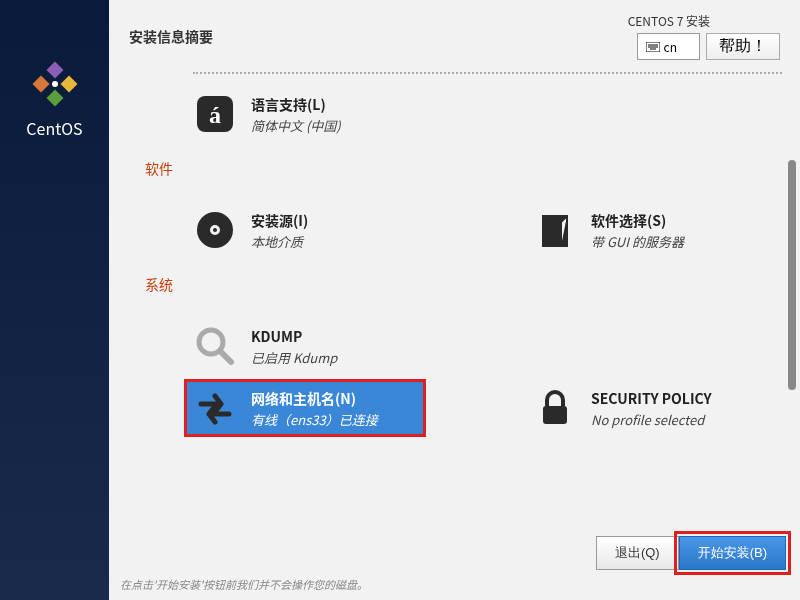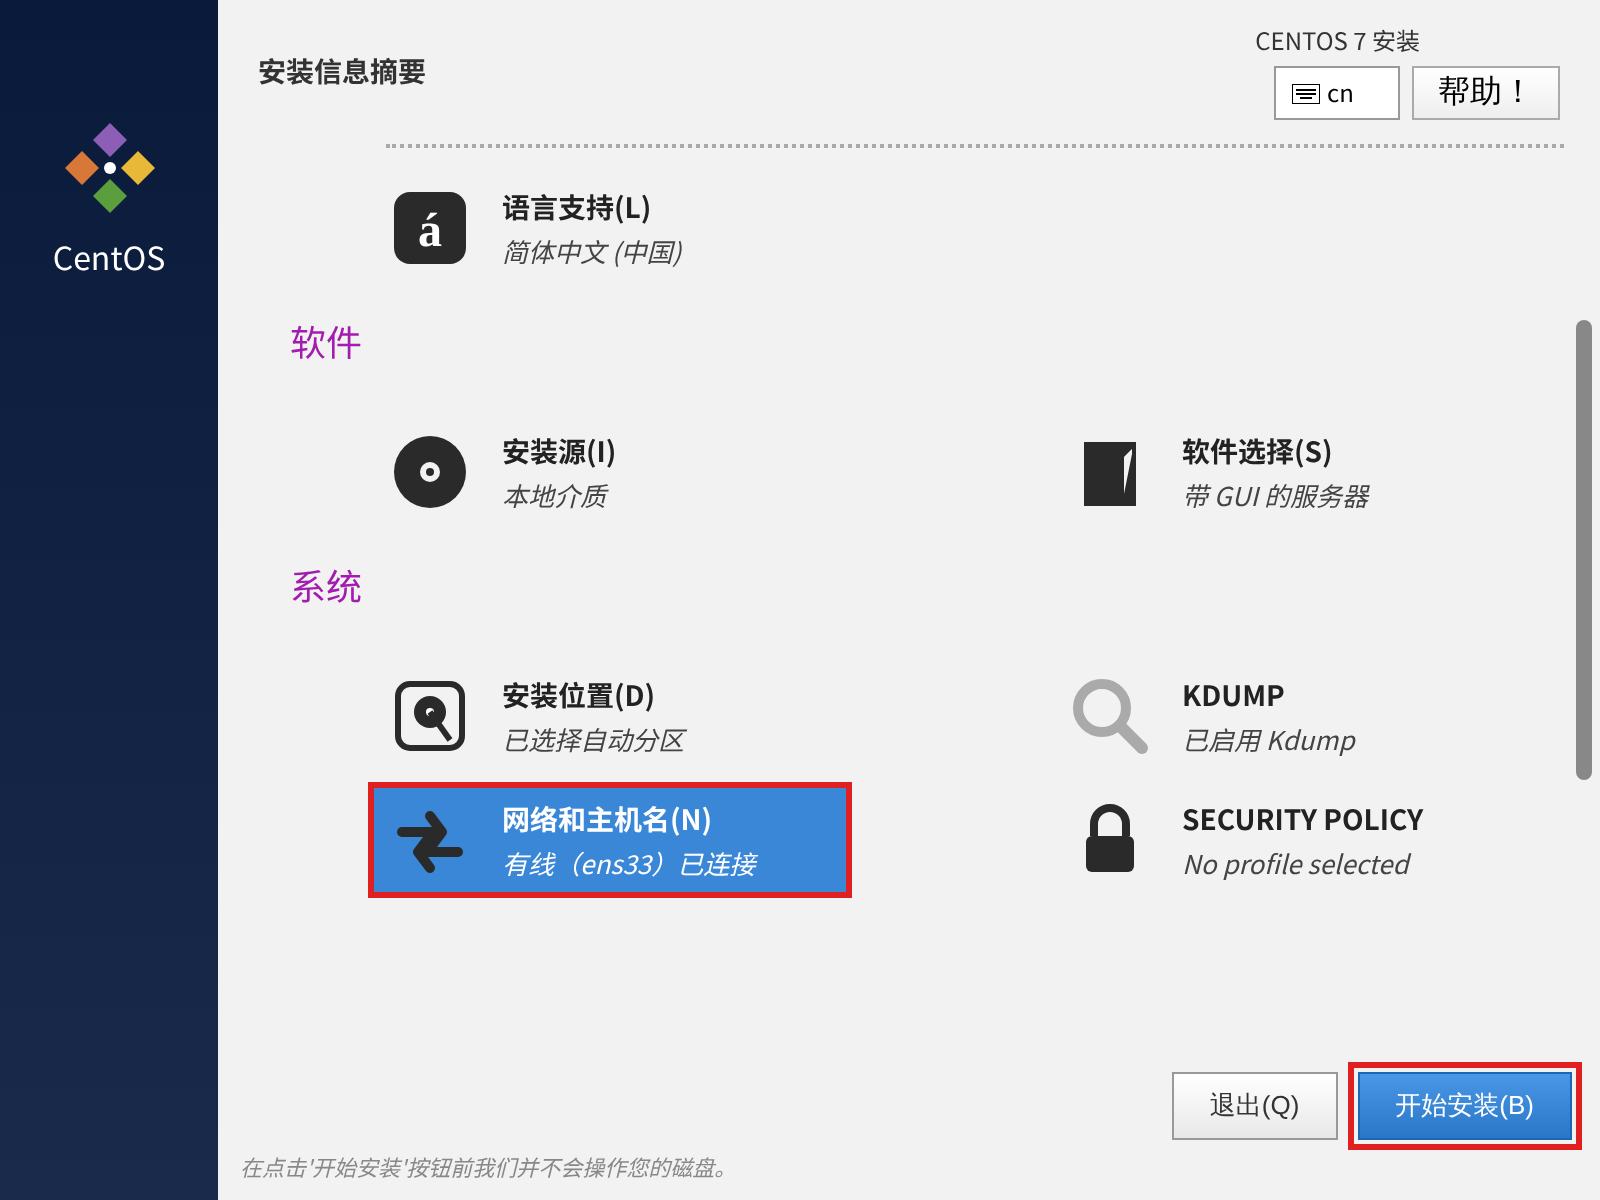--- a/index.html
+++ b/index.html
@@ -12,33 +12,33 @@
     .header { display: flex; justify-content: space-between; align-items: center; padding: 12px 20px 0 20px; }
     .title { font-size: 14px; font-weight: bold; color: #333; }
     .header-right { display: flex; flex-direction: column; align-items: flex-end; gap: 4px; }
     .product-label { font-size: 12px; color: #333; margin-right: 70px; }
     .header-controls { display: flex; gap: 6px; }
     .kbd-indicator { background: #fff; border: 1px solid #999; padding: 2px 22px 2px 8px; font-size: 12px; display: flex; align-items: center; gap: 4px; }
     .kbd-icon { width: 14px; height: 10px; }
     .help-btn { background: linear-gradient(#fff, #eee); border: 1px solid #aaa; padding: 2px 12px; font-size: 16px; cursor: pointer; }
     .content { flex: 1; overflow-y: auto; padding: 12px 18px 0 36px; position: relative; }
     .dashed-line { border-top: 2px dotted #aaa; margin: 0 0 12px 48px; }
-    .section-label { font-size: 18px; color: #a21caf; margin: 16px 0 10px 0; }
+    .section-label { font-size: 14px; color: #c2410c; margin: 16px 0 10px 0; }
     .item-row { display: flex; gap: 60px; margin-top: 24px; }
     .item { display: flex; align-items: center; gap: 14px; padding: 6px 8px; margin-left: 40px; min-width: 240px; cursor: pointer; }
     .item.highlighted { background: #3a87d8; color: #fff; outline: 3px solid #e02020; outline-offset: -2px; }
     .item.highlighted .item-title { color: #fff; }
     .item.highlighted .item-sub { color: #ffffff; font-style: italic; }
     .icon-box { width: 44px; height: 44px; display: flex; align-items: center; justify-content: center; flex-shrink: 0; }
     .icon-box svg { width: 100%; height: 100%; }
     .item-text { display: flex; flex-direction: column; gap: 2px; }
     .item-title { font-weight: bold; font-size: 14px; color: #222; }
     .item-sub { font-size: 13px; color: #444; font-style: italic; }
     .footer { position: absolute; bottom: 0; right: 0; left: 120px; padding: 0 10px 8px 0; }
-    .btn-row { display: flex; justify-content: flex-end; gap: 10px; padding: 6px 4px; }
+    .btn-row { display: flex; justify-content: flex-end; padding: 6px 4px; }
     .btn { padding: 7px 18px; font-size: 13px; border: 1px solid #999; cursor: pointer; }
     .btn-quit { background: linear-gradient(#fff, #e8e8e8); color: #333; }
     .btn-begin { background: linear-gradient(#4a97e8, #2a77c8); color: #fff; border-color: #1a67b8; outline: 3px solid #e02020; outline-offset: 2px; }
     .hint { font-size: 11px; color: #888; padding-right: 12px; font-style: italic; }
     .scrollbar { position: absolute; right: 2px; top: 100px; width: 10px; height: 410px; background: transparent; }
     .scrollthumb { width: 8px; height: 230px; background: #888; border-radius: 4px; margin-top: 0; }
   </style>
 </head>
 <body>
 
@@ -119,34 +119,20 @@
         </div>
       </div>
     </div>
 
     <div class="section-label">系统</div>
 
     <div class="item-row">
       <div class="item">
         <div class="icon-box">
           <svg viewBox="0 0 44 44">
-              <rect x="6" y="6" width="32" height="32" rx="6" fill="none" stroke="#2a2a2a" stroke-width="3"></rect>
-              <circle cx="22" cy="20" r="8" fill="#2a2a2a"></circle>
-              <circle cx="22" cy="20" r="2" fill="#fff"></circle>
-              <path d="M22 20 L32 34" stroke="#2a2a2a" stroke-width="3"></path>
-            </svg>
-        </div>
-        <div class="item-text">
-          <span class="item-title">安装位置(D)</span>
-          <span class="item-sub">已选择自动分区</span>
-        </div>
-      </div>
-      <div class="item">
-        <div class="icon-box">
-          <svg viewBox="0 0 44 44">
               <circle cx="18" cy="18" r="12" fill="none" stroke="#aaa" stroke-width="5"></circle>
               <path d="M27 27 L38 38" stroke="#aaa" stroke-width="6" stroke-linecap="round"></path>
             </svg>
         </div>
         <div class="item-text">
           <span class="item-title">KDUMP</span>
           <span class="item-sub">已启用 Kdump</span>
         </div>
       </div>
     </div>

